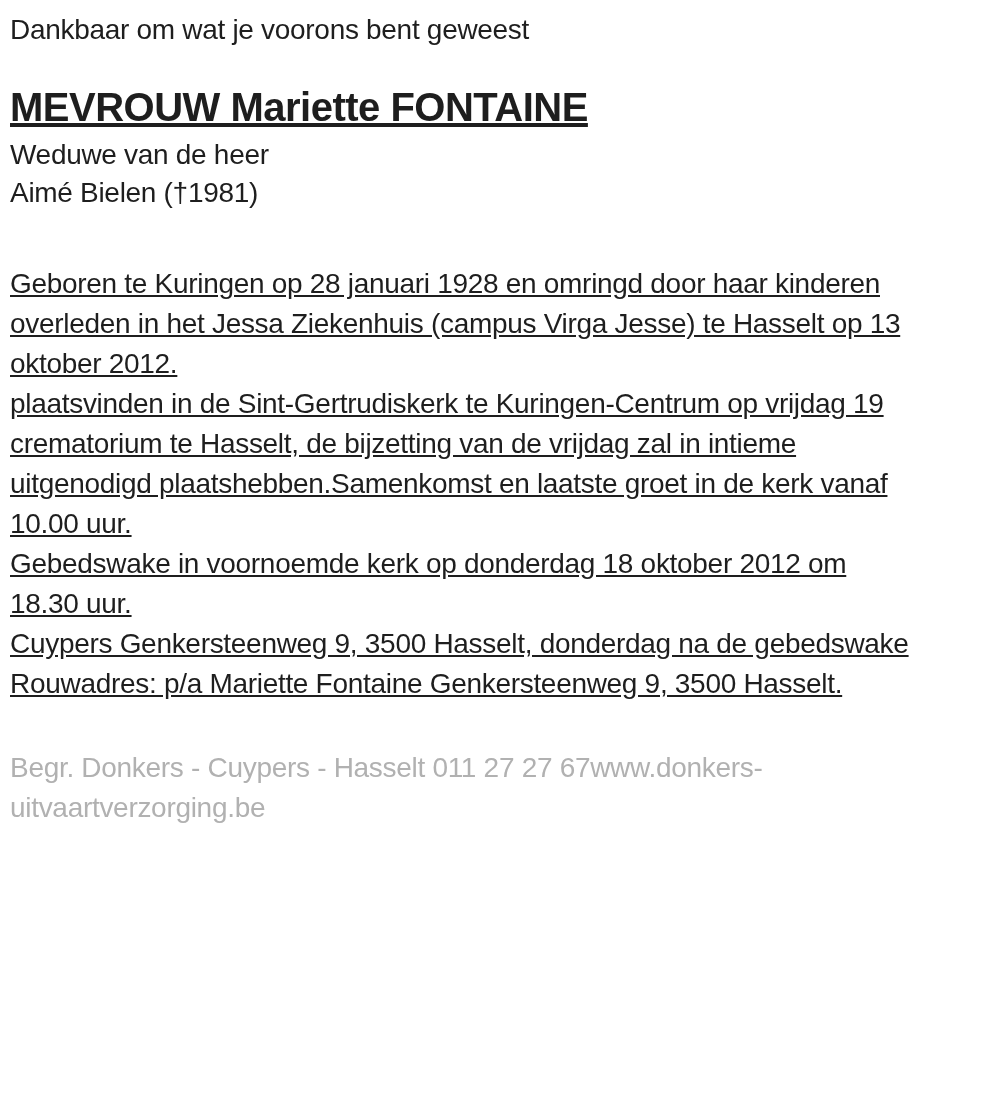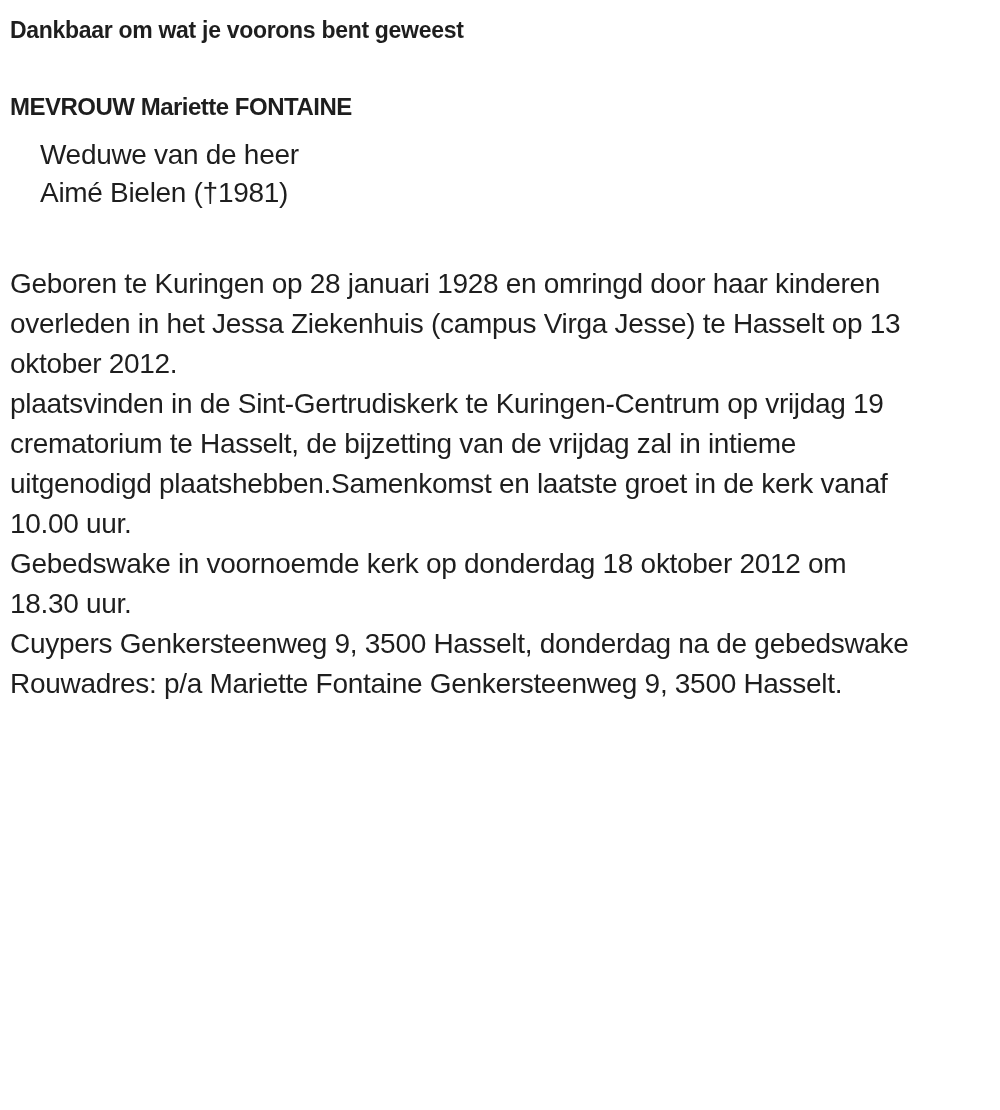--- a/index.html
+++ b/index.html
@@ -19,49 +19,49 @@
     color: var(--text-color);
     overflow: hidden;
   }
   .sheet {
     box-sizing: border-box;
     width: 1000px;
     height: 1110px;
     padding: 10px 8px 0 10px;
   }
   .quote {
-    font-size: 23px;
+    font-size: 28px;
     line-height: 40px;
     letter-spacing: -0.3px;
     white-space: nowrap;
-    font-weight: bold;
   }
   .title {
     margin: 36px 0 0 0;
-    font-size: 24px;
+    font-size: 40px;
     line-height: 42px;
     font-weight: 700;
     letter-spacing: -0.5px;
     white-space: nowrap;
+    text-decoration: underline;
   }
   .subtitle-block {
     margin-top: 8px;
   }
   .line {
     font-size: 28px;
     line-height: 40px;
     letter-spacing: -0.3px;
     white-space: nowrap;
   }
   .subtitle-block .line {
     line-height: 38px;
-    margin-left: 30px;
   }
   .body-block {
     margin-top: 52px;
+    text-decoration: underline;
   }
   .notice-block {
     margin-top: 40px;
   }
   .footer-block {
     margin-top: 44px;
     color: var(--footer-color);
   }
 </style>
 </head>
@@ -86,14 +86,18 @@
     <div class="line">crematorium te Hasselt, de bijzetting van de vrijdag zal in intieme</div>
     <div class="line">uitgenodigd plaatshebben.Samenkomst en laatste groet in de kerk vanaf</div>
     <div class="line">10.00 uur.</div>
     <div class="line">Gebedswake in voornoemde kerk op donderdag 18 oktober 2012 om</div>
     <div class="line">18.30 uur.</div>
     <div class="line">Cuypers Genkersteenweg 9, 3500 Hasselt, donderdag na de gebedswake</div>
     <div class="line">Rouwadres: p/a Mariette Fontaine Genkersteenweg 9, 3500 Hasselt.</div>
   </div>
 
 
+  <div class="footer-block">
+    <div class="line">Begr. Donkers - Cuypers - Hasselt 011 27 27 67www.donkers-</div>
+    <div class="line">uitvaartverzorging.be</div>
+  </div>
 
 </div>
 
 </body></html>

